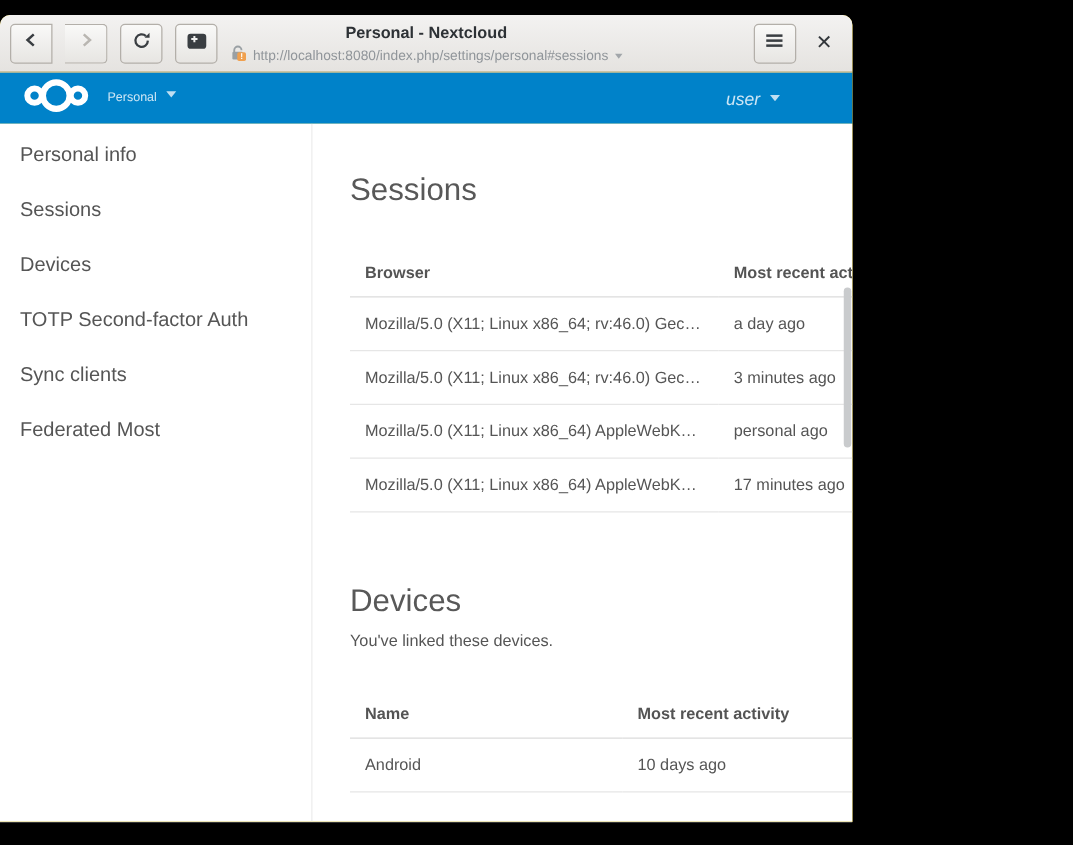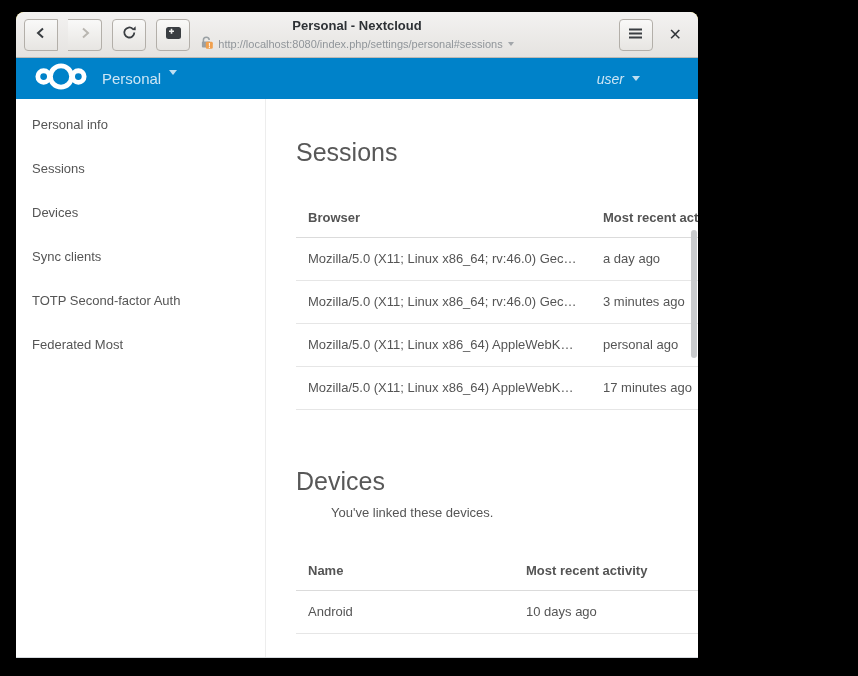--- a/index.html
+++ b/index.html
@@ -1,21 +1,21 @@
 <!DOCTYPE html>
 <html><head>
 <meta charset="utf-8">
 <style>
   html,body{margin:0;padding:0;}
   body{
     width:858px;height:676px;background:#000;position:relative;overflow:hidden;
     font-family:"Liberation Sans", sans-serif;
   }
   .window{
-    position:absolute;left:16px;top:12px;width:682px;height:646px;
+    position:absolute;left:0;top:12px;width:682px;height:646px;
     background:#fde047;border-radius:8px 8px 0 0;overflow:hidden;
     box-sizing:border-box;border-bottom:1px solid #d6dade;
   }
   
   .titlebar{
     height:45px;background:linear-gradient(#f3f2f1,#e5e3e0);
     border-bottom:1px solid #bdbab5;display:flex;align-items:center;
     padding:0 8px;position:relative;
   }
   .tb-btn{
@@ -44,51 +44,51 @@
   .tb-right{margin-left:auto;display:flex;align-items:center;}
   .close-x{
     font-size:16px;color:#33373b;margin-left:16px;margin-right:8px;
     line-height:32px;cursor:default;
   }
   
   .nc-header{
     height:41px;background:#0082c9;display:flex;align-items:center;
     padding:0 18px;color:#cde6f5;
   }
-  .nc-menu{display:flex;align-items:flex-start;margin-left:14px;font-size:15px;}
+  .nc-menu{display:flex;align-items:flex-start;margin-left:14px;font-size:10px;}
   .nc-user{margin-left:auto;display:flex;align-items:center;font-size:14px;padding-right:40px;font-style:italic;}
   .caret-down{
     width:0;height:0;border-left:4px solid transparent;border-right:4px solid transparent;
     border-top:5px solid #bfdff2;display:inline-block;margin-left:8px;
   }
   
   .page-body{display:flex;height:559px;position:relative;background:#fff;overflow:hidden;}
   .sidebar{width:250px;box-sizing:border-box;border-right:1px solid #ededed;padding-top:4px;flex:none;}
-  .sidebar-item{height:44px;line-height:44px;padding-left:16px;font-size:13px;color:#555;cursor:pointer;white-space:nowrap;}
+  .sidebar-item{height:44px;line-height:44px;padding-left:16px;font-size:16px;color:#555;cursor:pointer;white-space:nowrap;}
   .content{flex:1;padding-left:30px;box-sizing:border-box;overflow:hidden;}
   .section-title{font-size:25px;font-weight:300;color:#585858;margin:36px 0 0;line-height:34px;}
   .section-desc{font-size:13px;color:#555;margin:8px 0 0;line-height:18px;}
   table{border-collapse:collapse;width:515px;font-size:13px;color:#555;}
   .tbl-sessions{margin-top:30px;}
   .tbl-devices{margin-top:30px;}
   th{
     text-align:left;font-weight:bold;color:#545454;
     padding:10px 0 10px 12px;border-bottom:1px solid #dbdbdb;line-height:18px;
   }
   td{padding:12px 0 12px 12px;border-bottom:1px solid #e6e6e6;line-height:18px;}
   .tbl-sessions .col-main{width:283px;}
   .tbl-devices .col-main{width:206px;}
   .col-action{width:52px;text-align:right;}
   .col-action td,.col-action{padding-right:17px;}
   td.cell-action{text-align:right;padding-right:17px;padding-top:9px;padding-bottom:9px;}
   .trash-btn{background:none;border:none;padding:0;cursor:pointer;line-height:0;}
   .cell-main{white-space:nowrap;overflow:hidden;}
   
   .devices-gap{margin-top:54px;}
-  .devices-desc{margin-top:6px;margin-left:35px;}
+  .devices-desc{margin-top:6px;}
   
   .scroll-thumb{
     position:absolute;right:1px;top:218px;width:6px;height:128px;
     background:#c9cbcd;border-radius:3px;
   }
 </style>
 </head>
 <body>
 
 <div class="window">
@@ -174,22 +174,22 @@
       <span class="caret-down"></span>
     </span>
   </div>
 
   <div class="page-body">
 
     <div class="sidebar">
       <div class="sidebar-item">Personal info</div>
       <div class="sidebar-item">Sessions</div>
       <div class="sidebar-item">Devices</div>
+      <div class="sidebar-item">TOTP Second-factor Auth</div>
       <div class="sidebar-item">Sync clients</div>
-      <div class="sidebar-item">TOTP Second-factor Auth</div>
       <div class="sidebar-item">Federated Most</div>
     </div>
 
     <div class="content">
 
       <h1 class="section-title">Sessions</h1>
 
       <table class="tbl-sessions">
         <thead>
           <tr>

